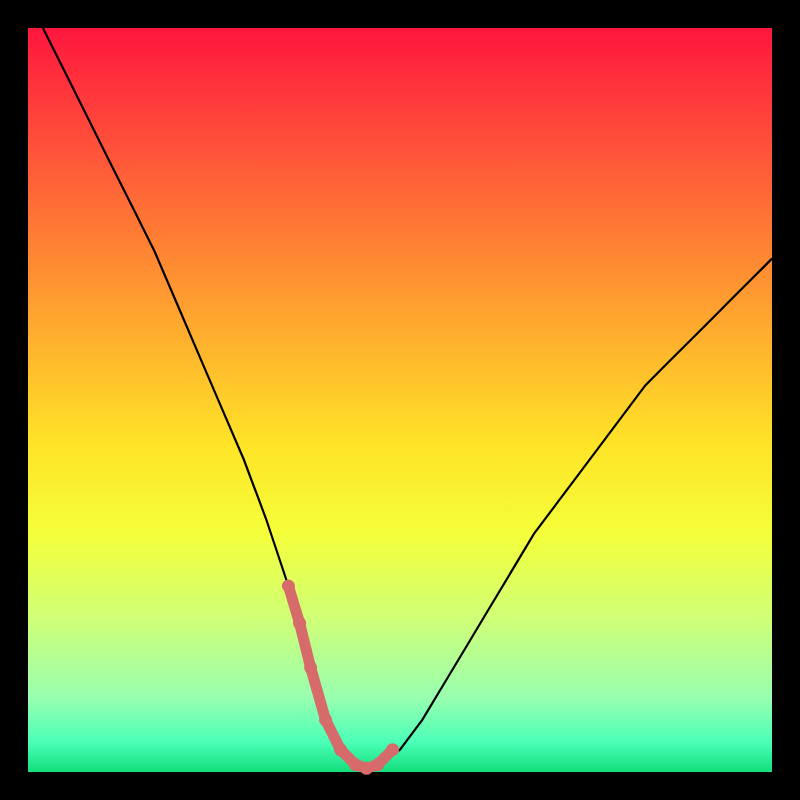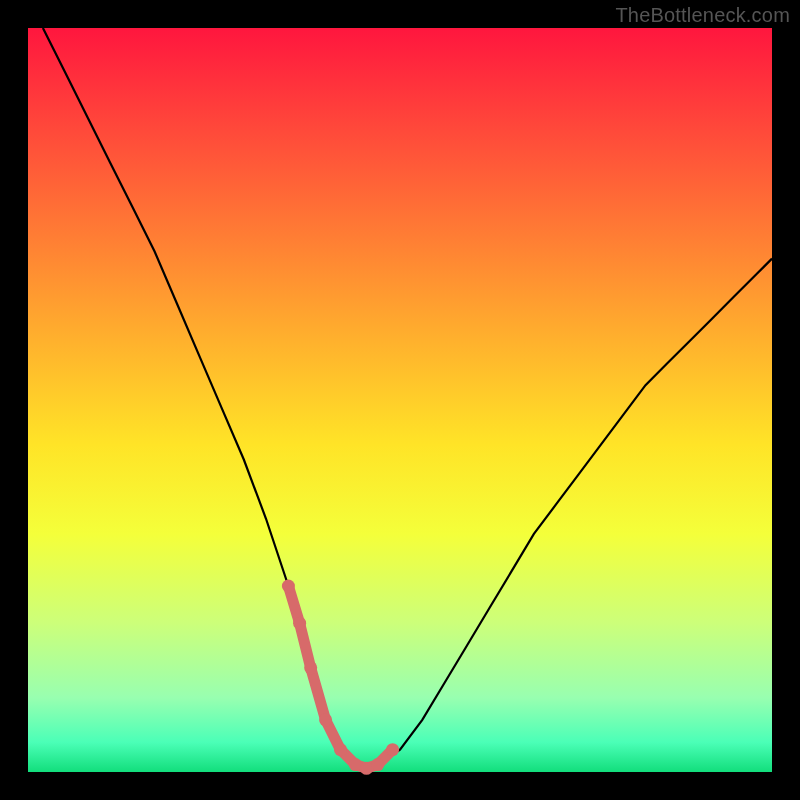--- a/index.html
+++ b/index.html
@@ -69,14 +69,13 @@
         <circle cx="282.7" cy="639.8" r="6.5" fill="#d76a6a"></circle>
         <circle cx="297.6" cy="691.9" r="6.5" fill="#d76a6a"></circle>
         <circle cx="312.5" cy="721.7" r="6.5" fill="#d76a6a"></circle>
         <circle cx="327.4" cy="736.6" r="6.5" fill="#d76a6a"></circle>
         <circle cx="338.5" cy="740.3" r="6.5" fill="#d76a6a"></circle>
         <circle cx="349.7" cy="736.6" r="6.5" fill="#d76a6a"></circle>
         <circle cx="364.6" cy="721.7" r="6.5" fill="#d76a6a"></circle>
       </g>
   </svg>
 
-  <div class="watermark">TheBottleneck.com</div>
 </div>
 
 </body></html>

